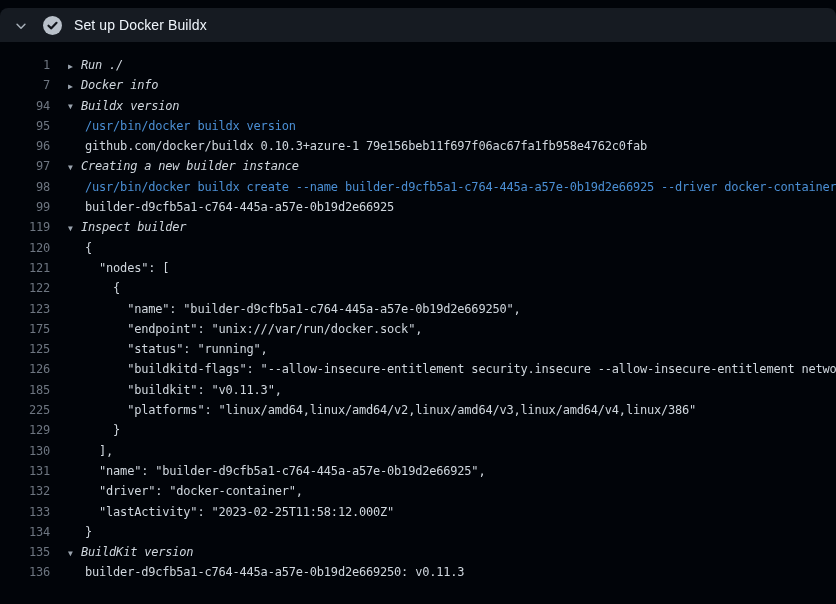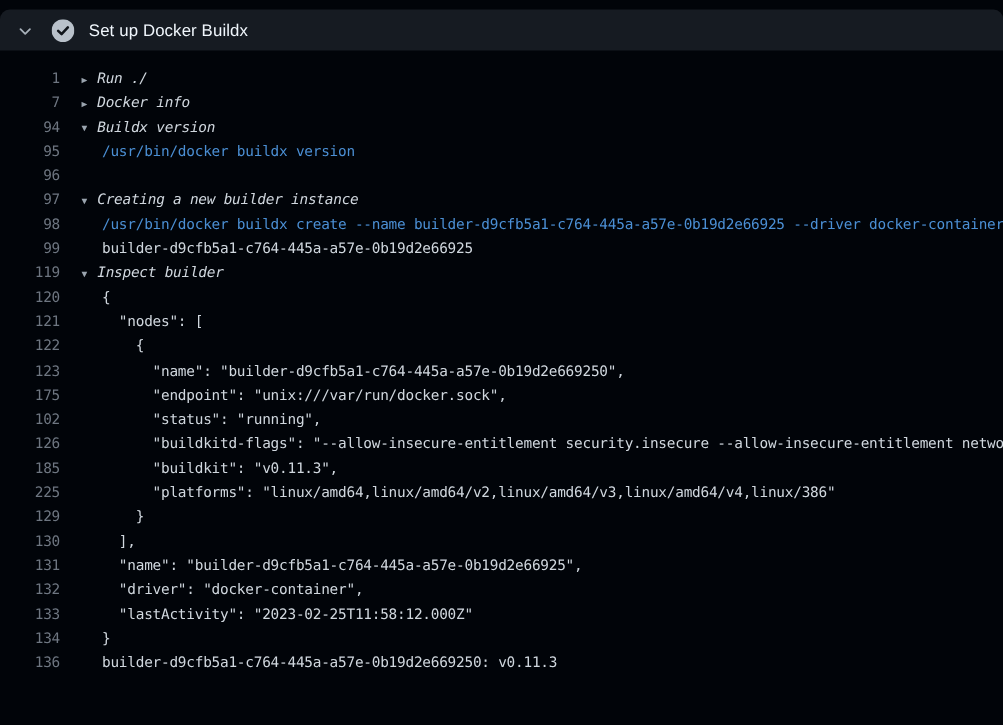--- a/index.html
+++ b/index.html
@@ -91,20 +91,21 @@
       <div class="log-line group">
     <a class="num">94</a>
     <span class="content"><span class="marker">▼</span>Buildx version</span>
   </div>
       <div class="log-line command">
     <a class="num">95</a>
     <span class="content">/usr/bin/docker buildx version</span>
   </div>
       <div class="log-line output">
     <a class="num">96</a>
+    <span class="content">github.com/docker/buildx 0.10.3+azure-1 79e156beb11f697f06ac67fa1fb958e4762c0fab</span>
   </div>
       <div class="log-line group">
     <a class="num">97</a>
     <span class="content"><span class="marker">▼</span>Creating a new builder instance</span>
   </div>
       <div class="log-line command">
     <a class="num">98</a>
     <span class="content">/usr/bin/docker buildx create --name builder-d9cfb5a1-c764-445a-a57e-0b19d2e66925 --driver docker-container</span>
   </div>
       <div class="log-line output">
@@ -129,21 +130,21 @@
   </div>
       <div class="log-line output">
     <a class="num">123</a>
     <span class="content">      "name": "builder-d9cfb5a1-c764-445a-a57e-0b19d2e669250",</span>
   </div>
       <div class="log-line output">
     <a class="num">175</a>
     <span class="content">      "endpoint": "unix:///var/run/docker.sock",</span>
   </div>
       <div class="log-line output">
-    <a class="num">102</a>
+    <a class="num">125</a>
     <span class="content">      "status": "running",</span>
   </div>
       <div class="log-line output">
     <a class="num">126</a>
     <span class="content">      "buildkitd-flags": "--allow-insecure-entitlement security.insecure --allow-insecure-entitlement network.host",</span>
   </div>
       <div class="log-line output">
     <a class="num">185</a>
     <span class="content">      "buildkit": "v0.11.3",</span>
   </div>
@@ -168,20 +169,24 @@
     <span class="content">  "driver": "docker-container",</span>
   </div>
       <div class="log-line output">
     <a class="num">133</a>
     <span class="content">  "lastActivity": "2023-02-25T11:58:12.000Z"</span>
   </div>
       <div class="log-line output">
     <a class="num">134</a>
     <span class="content">}</span>
   </div>
+      <div class="log-line group">
+    <a class="num">135</a>
+    <span class="content"><span class="marker">▼</span>BuildKit version</span>
+  </div>
       <div class="log-line output">
     <a class="num">136</a>
     <span class="content">builder-d9cfb5a1-c764-445a-a57e-0b19d2e669250: v0.11.3</span>
   </div>
     </div>
 
   <div class="log-line" id="line-template" hidden="">
     <a class="num"></a>
     <span class="content"></span>
   </div>

